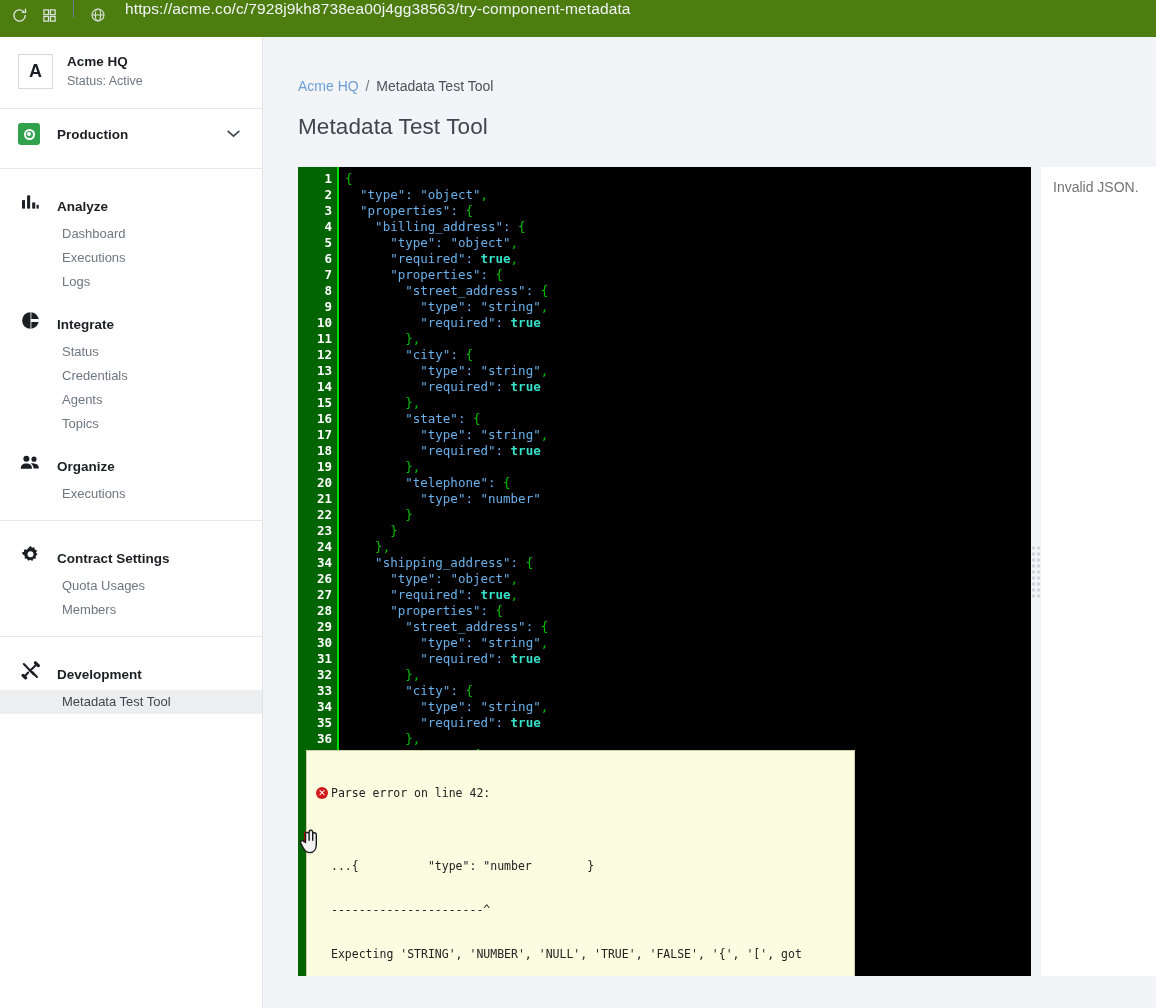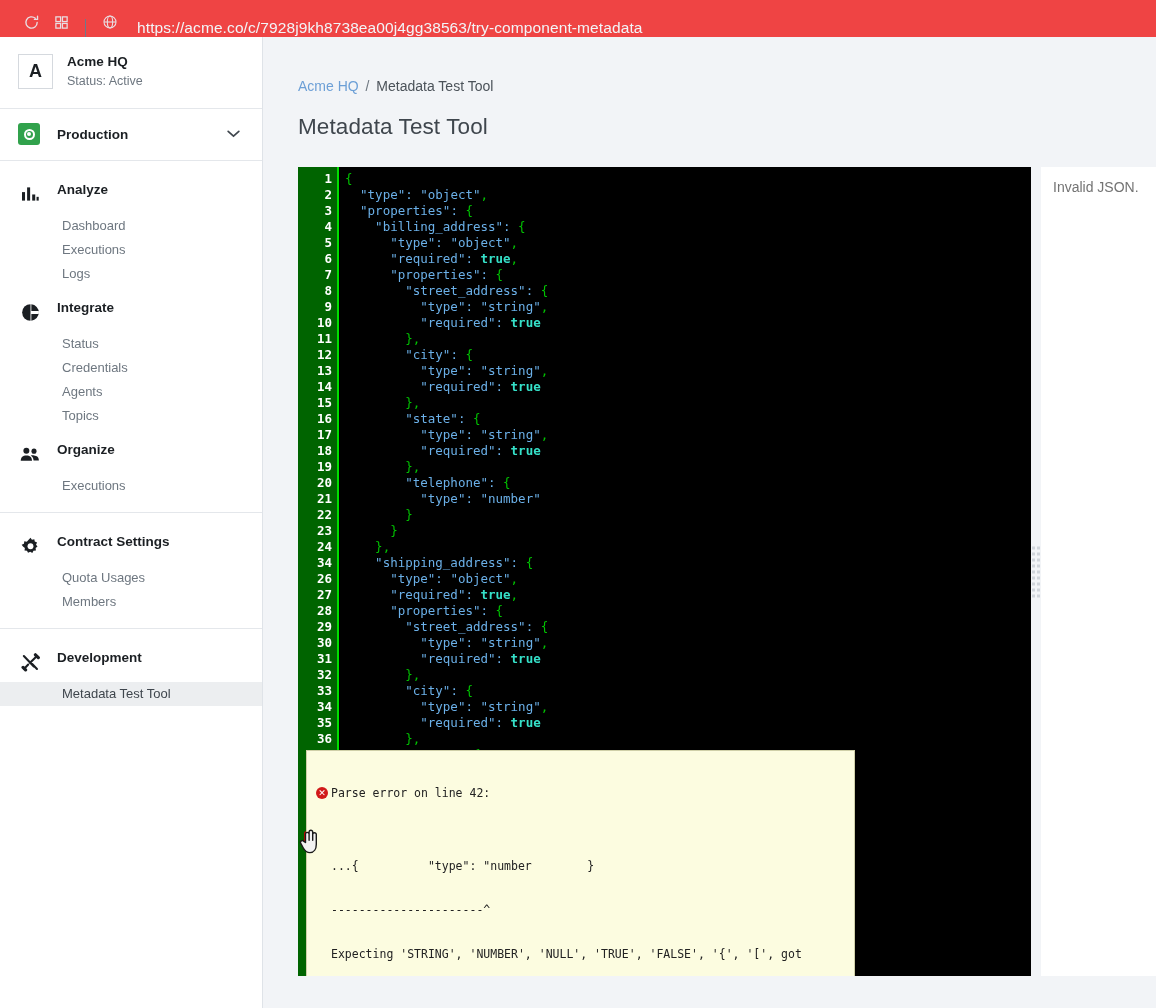--- a/index.html
+++ b/index.html
@@ -6,24 +6,24 @@
   html, body {
     width: 1156px; height: 1008px;
     font-family: "Liberation Sans", sans-serif;
     background: #ffffff;
     overflow: hidden;
   }
 
   
   #browser-bar {
     height: 37px;
-    background: #ef4444;
+    background: #4d7c0f;
     display: flex;
-    align-items: flex-end;
-    padding: 0 16px;
+    align-items: flex-start;
+    padding: 0 4px;
     color: #e8ecf1;
     flex-shrink: 0;
   }
   .chrome-icon {
     width: 30px; height: 30px;
     display: flex; align-items: center; justify-content: center;
     cursor: pointer;
     opacity: .92;
   }
   .chrome-sep {
@@ -63,39 +63,39 @@
     display: flex; align-items: center; justify-content: center;
     font-size: 18px; font-weight: bold; color: #1b1f23;
     flex-shrink: 0;
   }
   #org-text { margin-left: 14px; }
   #org-name { font-size: 13.5px; font-weight: bold; color: #1b1f23; line-height: 1.35; }
   #org-status { font-size: 12.5px; color: #6e7780; line-height: 1.45; margin-top: 1px; }
 
   #env-block {
     display: flex; align-items: center;
-    padding: 14px 18px 15px 18px;
+    padding: 14px 18px 23px 18px;
     border-bottom: 1px solid #e4e7eb;
     cursor: pointer;
   }
   #env-icon {
     width: 22px; height: 22px; background: #31a24c;
     border-radius: 3px; flex-shrink: 0;
     display: flex; align-items: center; justify-content: center;
   }
   #env-icon .ring {
     width: 11px; height: 11px; border: 2px solid #ffffff; border-radius: 50%;
     display: flex; align-items: center; justify-content: center;
   }
   #env-icon .ring i { width: 4px; height: 4px; background: #fff; border-radius: 50%; display: block; }
   #env-name { margin-left: 17px; font-size: 13.5px; font-weight: bold; color: #1b1f23; flex: 1; }
   #env-caret { color: #3f464d; font-size: 12px; padding-right: 4px; }
 
   .nav-group-head {
-    display: flex; align-items: flex-start;
+    display: flex; align-items: flex-end;
     padding: 9px 18px 8px 18px;
     cursor: pointer;
   }
   .nav-group-icon {
     width: 24px; height: 24px; flex-shrink: 0;
     display: flex; align-items: center; justify-content: center;
     color: #1b1f23;
   }
   .nav-group-label {
     margin-left: 15px; font-size: 13.5px; font-weight: bold; color: #1b1f23;

